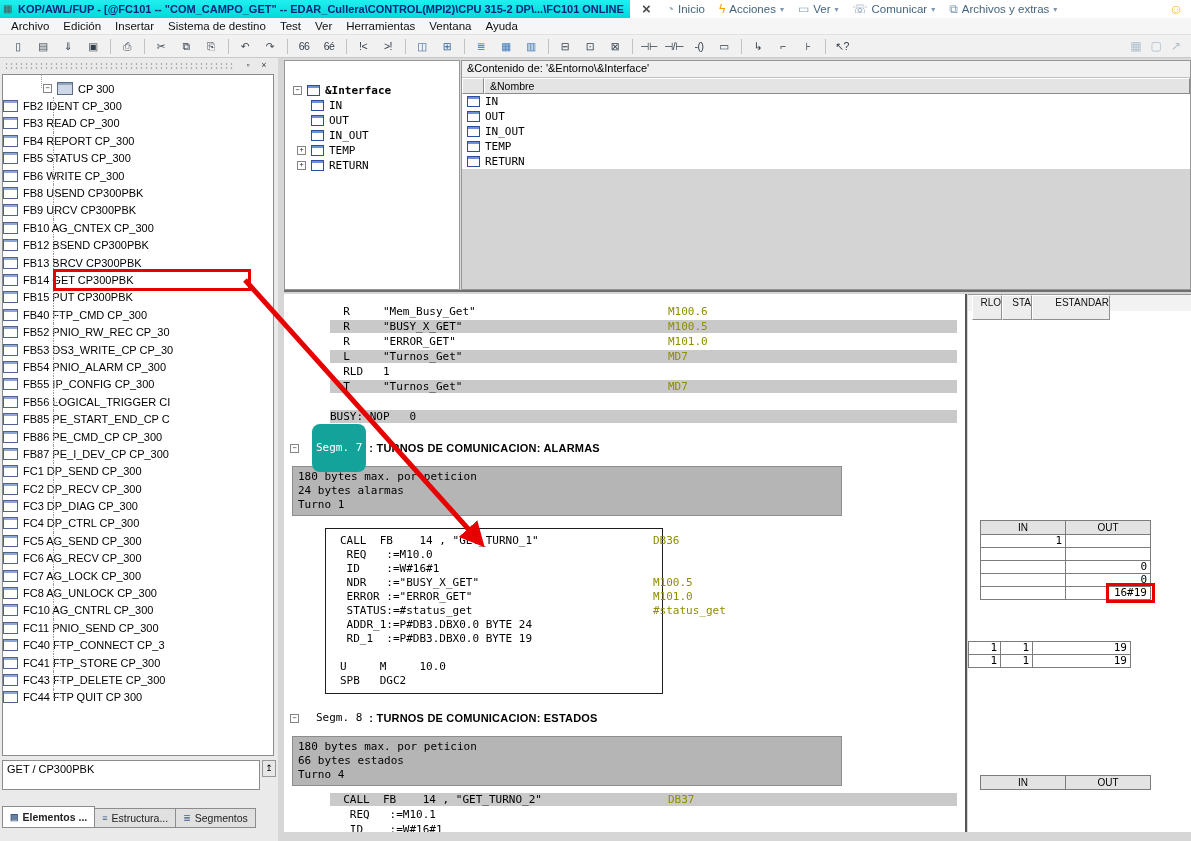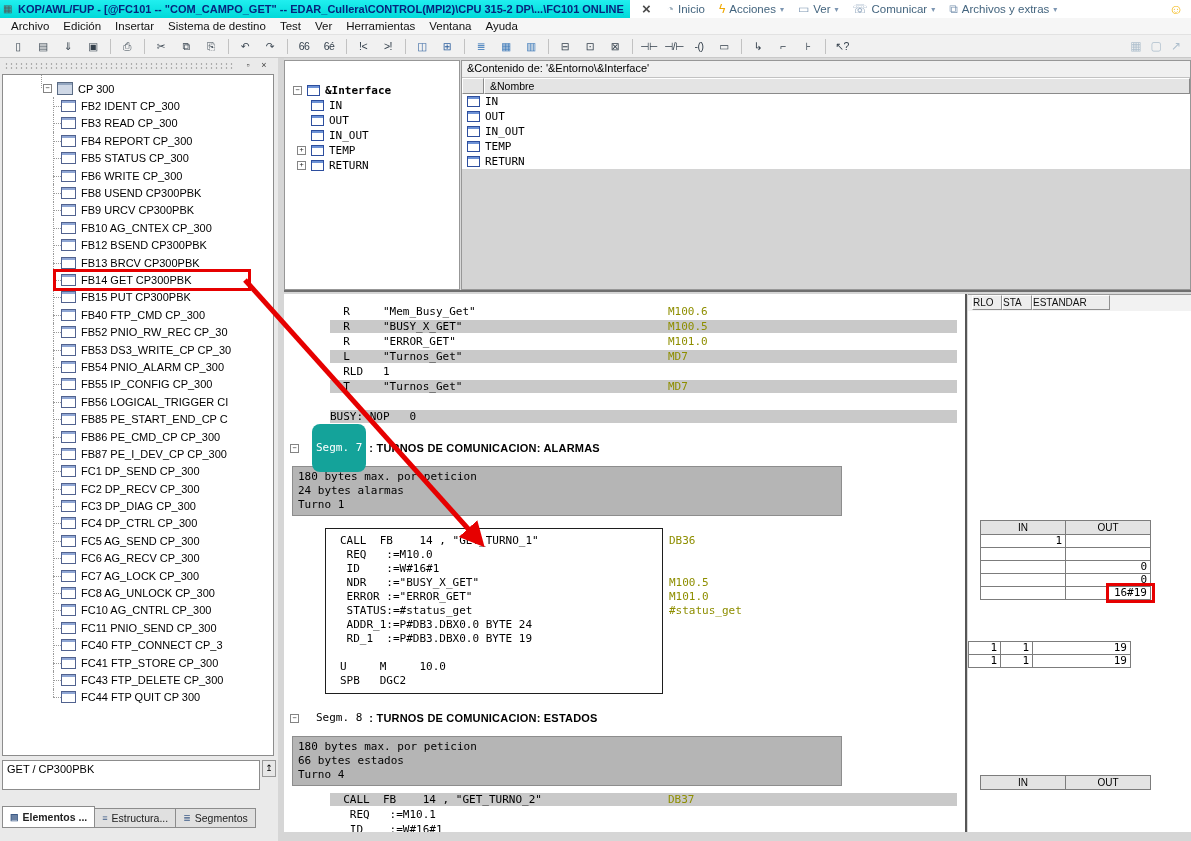--- a/index.html
+++ b/index.html
@@ -36,21 +36,21 @@
   #lp{position:absolute;left:0;top:58px;width:278px;height:783px;background:#eaeaea}
   .lp-head{position:absolute;left:4px;top:4px;width:230px;height:8px;
     background-image:radial-gradient(#adadad 1px,transparent 1.2px);background-size:5px 4px}
   #lp-headbtns{position:absolute;right:8px;top:1px;display:flex;gap:4px}
   .lph-btn{width:12px;height:12px;font-size:9px;line-height:12px;text-align:center;color:#444}
   #lp-tree{position:absolute;left:2px;top:16px;width:272px;height:682px;background:#fff;
     border:1px solid #8c8c8c;overflow:hidden;font-size:11px;padding-top:5px;box-sizing:border-box}
   #lp-tree::before{content:"";position:absolute;left:38px;top:0;height:13px;border-left:1px dotted #9a9a9a}
   .trow{position:relative;height:17.4px;display:flex;align-items:center;white-space:nowrap}
   .trow.root{padding-left:40px}
-  .trow.tkid{padding-left:58px}
+  .trow.tkid{}
   .tkid::before{content:"";position:absolute;left:50px;top:50%;width:8px;border-top:1px dotted #9a9a9a}
   .tkid::after{content:"";position:absolute;left:50px;top:0;bottom:0;border-left:1px dotted #9a9a9a}
   .tkid.last::after{bottom:50%}
   .expbox{display:inline-block;width:9px;height:9px;box-sizing:border-box;border:1px solid #848484;background:#fff;
     font:7px/7px "DejaVu Sans Mono",monospace;text-align:center;color:#222;margin-right:5px;flex:0 0 auto}
   .lib-icon{display:inline-block;width:14px;height:11px;background:#cfd8e6;border:1px solid #5a6b84;
     box-shadow:inset 0 2px 0 #93a6c0;margin-right:5px;flex:0 0 auto}
   .blk-icon{display:inline-block;width:13px;height:10px;background:#fff;border:1px solid #51628f;
     box-shadow:inset 0 2px 0 #8fa6d4;margin-right:5px;flex:0 0 auto}
   .tlabel{color:#000}
@@ -95,28 +95,28 @@
   .ctext{position:relative}
   .addr{position:absolute;top:0;left:384px;color:#8e8e00}
   .seghead{display:flex;align-items:center;height:16px;margin:16px 0 0 6px}
   .seg-marker{font:11px/14px "DejaVu Sans Mono",monospace;margin-left:8px;padding:17px 4px}
   .seg-marker.hl{background:#14a39a;color:#fff;border-radius:8px}
   .seg-title{font:bold 11px "Liberation Sans",sans-serif;margin-left:3px;letter-spacing:.2px}
   .cbox{margin:10px 0 0 8px;width:543px;background:#b5b5b5;border:1px solid #8d8d8d;padding:3px 0 3px 5px;box-sizing:content-box}
   .cbox div{height:14px;line-height:14px;white-space:pre}
   .callwrap{position:relative;margin:12px 0 0 41px;width:322px;border:1px solid #1e1e1e;padding:5px 0 5px 14px;overflow:visible}
   .callwrap .crow{height:14px;line-height:14px}
-  .callwrap .addr{left:329px}
+  .callwrap .addr{left:313px}
 
   
   #rp{position:absolute;left:968px;top:294px;width:223px;height:538px;background:#fff;
     border-top:1px solid #9a9a9a;box-sizing:border-box}
   #rp-head{display:flex;height:16px;padding-left:4px;background:#f2f2f2}
-  .rph{box-sizing:border-box;height:15px;background:#ededed;border:1px solid;border-color:#fff #909090 #909090 #fff;
-    font:10px/13px "Liberation Sans",sans-serif;text-align:left;color:#111}
+  .rph{box-sizing:border-box;height:25px;background:#ededed;border:1px solid;border-color:#fff #909090 #909090 #fff;
+    font:10px/13px "Liberation Sans",sans-serif;text-align:right;color:#111}
   .rp-tbl{position:absolute}
   .mtbl{border-left:1px solid #7c7c7c;border-top:1px solid #7c7c7c}
   .mtr{display:flex}
   .mtc{box-sizing:border-box;width:85px;height:13px;border-right:1px solid #7c7c7c;border-bottom:1px solid #7c7c7c;
     background:#fff;text-align:right;padding-right:3px;font:11px/12px "DejaVu Sans Mono",monospace;color:#000}
   .mth2{height:14px;background:#e3e3e3;text-align:center;font:10px/14px "Liberation Sans",sans-serif;padding:0}
   #rp-b1{left:12px;top:225px}
   #rp-b2{left:0;top:346px}
   #rp-b3{left:12px;top:480px}
 

